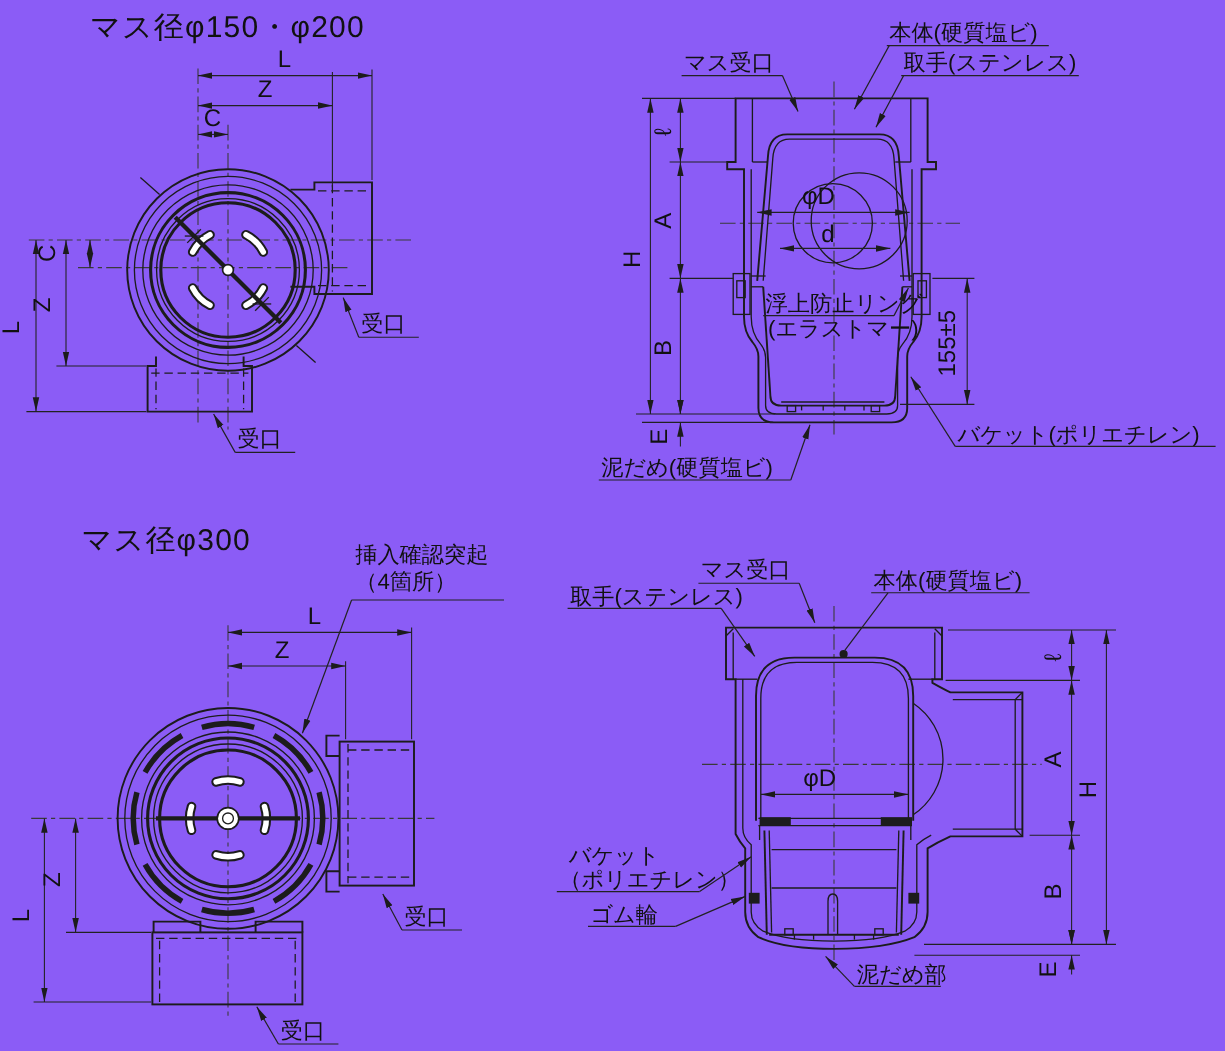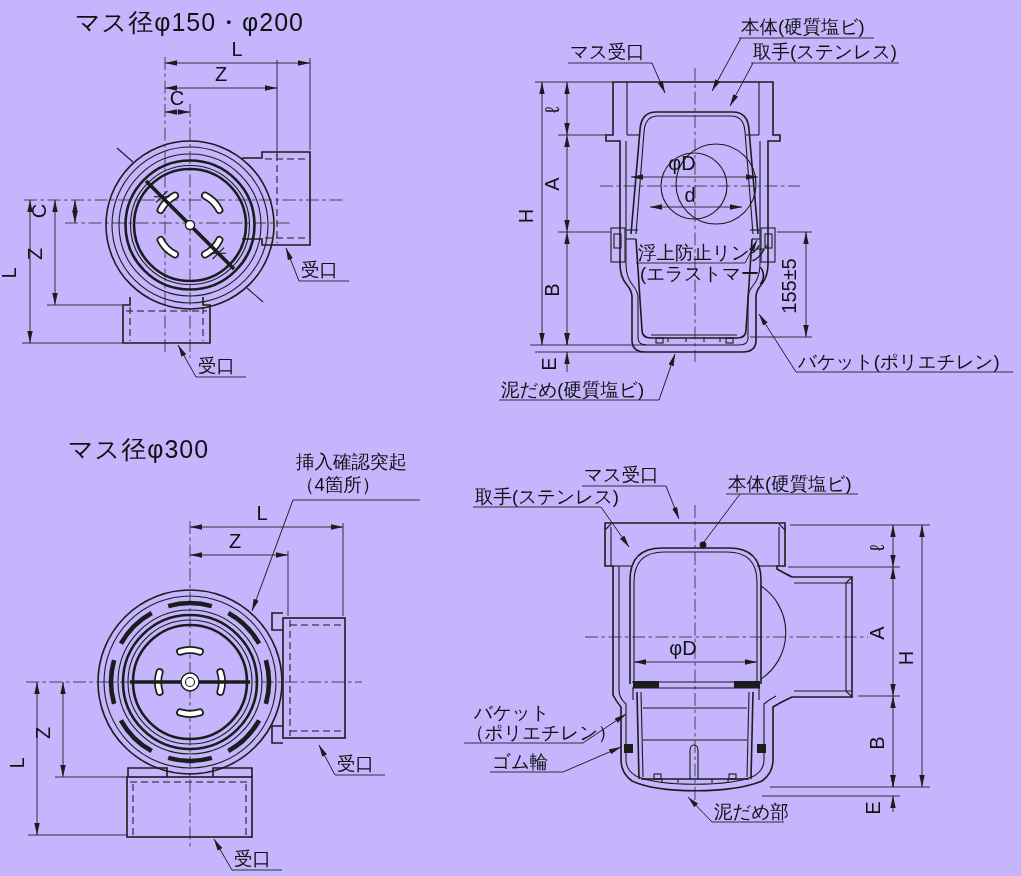--- a/index.html
+++ b/index.html
@@ -1,16 +1,16 @@
 <!DOCTYPE html>
 <html><head>
 <meta charset="utf-8">
 <style>
   html,body{margin:0;padding:0;background:#fff;}
-  .sheet{position:relative;width:1021px;height:876px;background:#c4b5fd;overflow:hidden;
+  .sheet{position:relative;width:1021px;height:876px;background:#8b5cf6;overflow:hidden;
          font-family:"Liberation Sans","DejaVu Sans",sans-serif;}
   svg{display:block}
   svg text{fill:#111;font-family:"Liberation Sans","DejaVu Sans",sans-serif;}
   .ttl{font-size:25px;letter-spacing:1px;}
   .lbl{font-size:18.5px;}
   .dml{font-size:20px;}
   .o   {fill:none;stroke:#1c1c1c;stroke-width:1.6;}
   .o2  {fill:none;stroke:#1c1c1c;stroke-width:1.1;}
   .t   {fill:none;stroke:#1c1c1c;stroke-width:2.6;}
   .seg {fill:none;stroke:#1c1c1c;stroke-width:4.6;}

